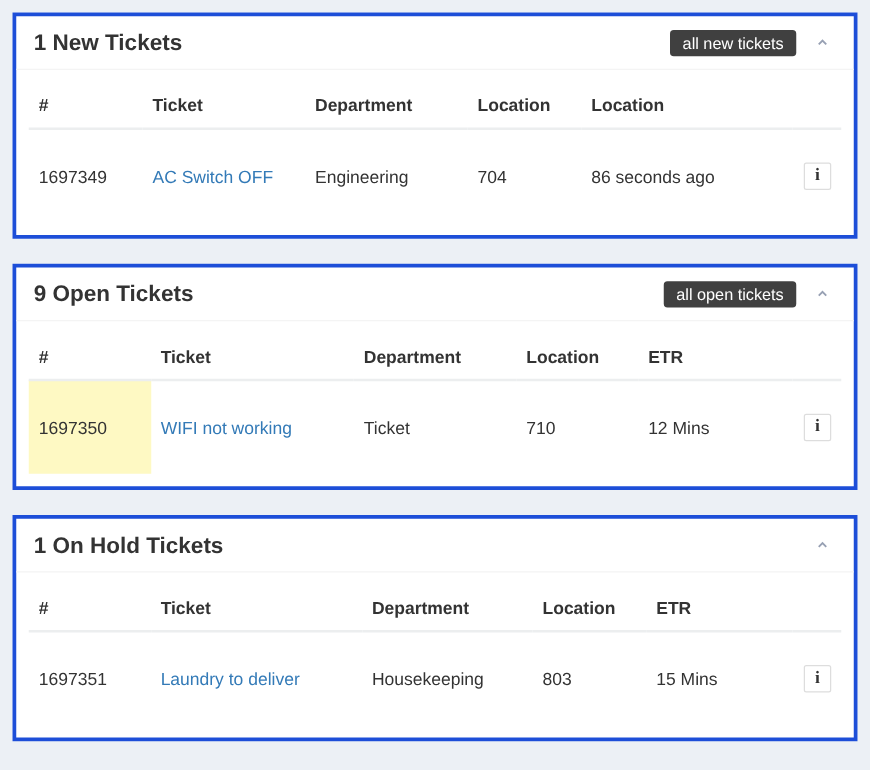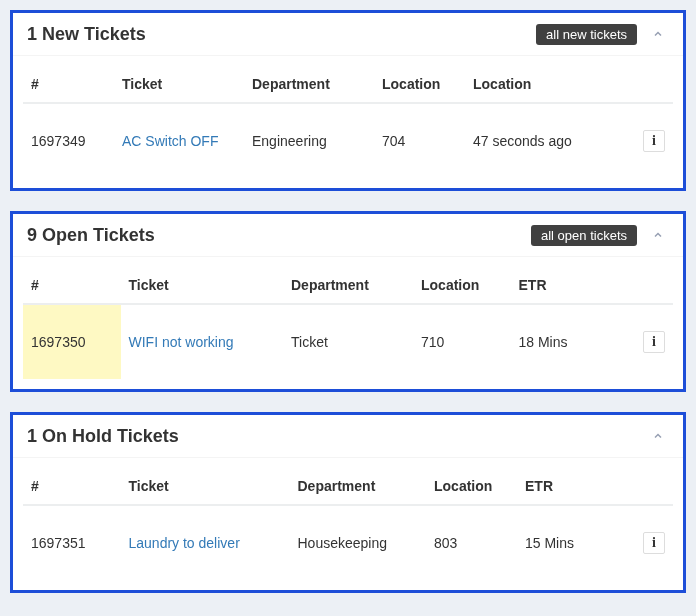--- a/index.html
+++ b/index.html
@@ -123,21 +123,21 @@
               <th>Location</th>
               <th></th>
             </tr>
           </thead>
           <tbody>
             <tr>
               <td>1697349</td>
               <td><span class="link">AC Switch OFF</span></td>
               <td>Engineering</td>
               <td>704</td>
-              <td>47 seconds ago</td>
+              <td>86 seconds ago</td>
               <td style="text-align: right;"><span class="info-btn">i</span></td>
             </tr>
           </tbody>
         </table>
       </div>
     </div>
     <div class="panel">
       <div class="panel-header">
         <h3 class="panel-title">9 Open Tickets</h3>
         <span class="badge-link">all open tickets</span>
@@ -166,21 +166,21 @@
               <th>ETR</th>
               <th></th>
             </tr>
           </thead>
           <tbody>
             <tr>
               <td class="cell-green">1697350</td>
               <td><span class="link">WIFI not working</span></td>
               <td>Ticket</td>
               <td>710</td>
-              <td>18 Mins</td>
+              <td>12 Mins</td>
               <td style="text-align: right;"><span class="info-btn">i</span></td>
             </tr>
           </tbody>
         </table>
       </div>
     </div>
     <div class="panel">
       <div class="panel-header">
         <h3 class="panel-title">1 On Hold Tickets</h3>
         <span class="collapse-btn">

